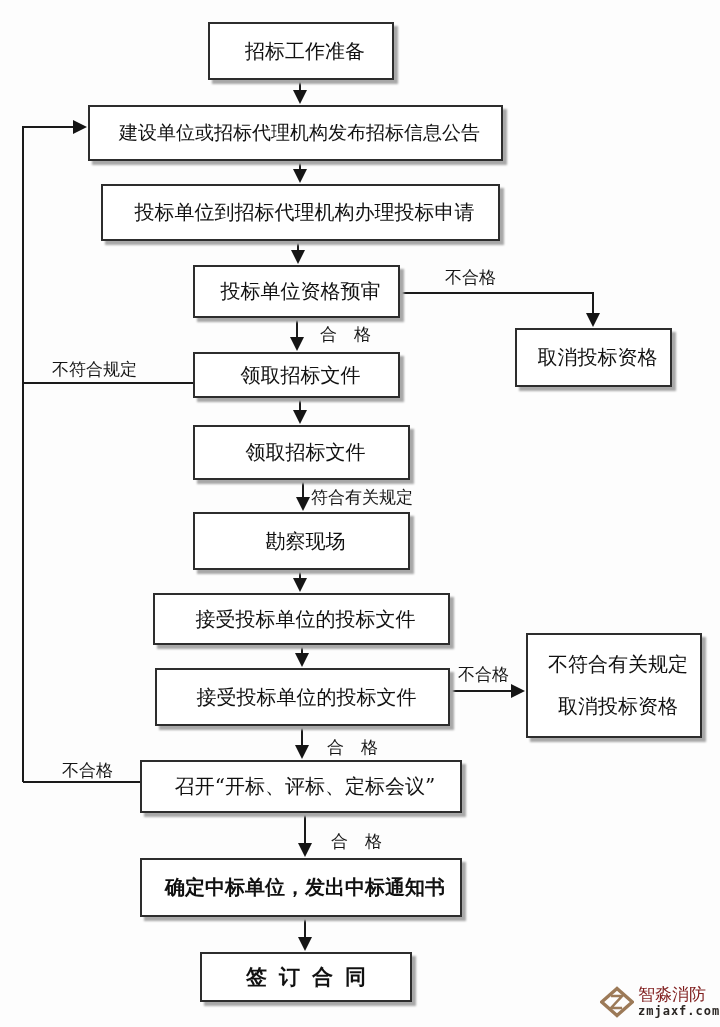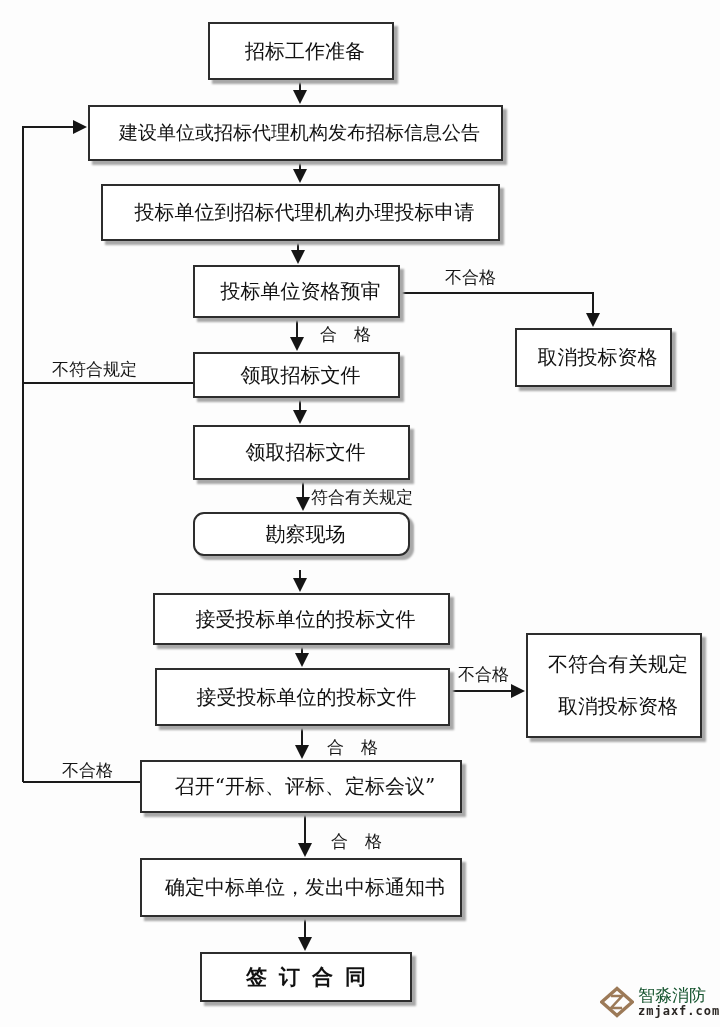--- a/index.html
+++ b/index.html
@@ -21,21 +21,21 @@
   .node.small-font{font-size:19px;}
   .node.two-line{flex-direction:column;justify-content:space-evenly;white-space:nowrap;}
   .node.spaced{letter-spacing:12px;padding-left:12px;}
   .edge-label{
     position:absolute;z-index:3;font-size:17px;white-space:nowrap;color:#151515;
   }
   .watermark{
     position:absolute;z-index:4;display:flex;align-items:center;gap:4px;
   }
   .wm-text{display:flex;flex-direction:column;line-height:1.05;}
-  .wm-brand{font-size:17px;color:#14532d;font-family:Liberation Sans, sans-serif;}
+  .wm-brand{font-size:17px;color:#7f1d1d;font-family:Liberation Mono, monospace;}
   .wm-domain{font-size:12px;font-weight:bold;color:#2b2724;font-family:"DejaVu Sans Mono","Liberation Mono",monospace;letter-spacing:1px;}
 </style>
 </head>
 <body>
 
 <div class="stage">
 
   <svg class="wires" width="720" height="1027" viewBox="0 0 720 1027">
     <defs>
       <marker id="arw" markerWidth="7" markerHeight="7" refX="6" refY="3.5" orient="auto">
@@ -69,34 +69,34 @@
   <div class="node" style="left:101px;top:184px;width:399px;height:57px;">投标单位到招标代理机构办理投标申请</div>
 
   <div class="node" style="left:193px;top:265px;width:207px;height:53px;">投标单位资格预审</div>
 
   <div class="node" style="left:515px;top:328px;width:157px;height:59px;">取消投标资格</div>
 
   <div class="node" style="left:193px;top:352px;width:207px;height:46px;">领取招标文件</div>
 
   <div class="node" style="left:193px;top:425px;width:217px;height:55px;">领取招标文件</div>
 
-  <div class="node" style="left:193px;top:512px;width:217px;height:44px;border-radius:11px;">勘察现场</div>
+  <div class="node" style="left:193px;top:512px;width:217px;height:58px;">勘察现场</div>
 
   <div class="node" style="left:153px;top:593px;width:297px;height:52px;">接受投标单位的投标文件</div>
 
   <div class="node" style="left:155px;top:668px;width:295px;height:58px;">接受投标单位的投标文件</div>
 
   <div class="node two-line" style="left:526px;top:633px;width:176px;height:105px;">
     <span>不符合有关规定</span>
     <span>取消投标资格</span>
   </div>
 
   <div class="node" style="left:140px;top:760px;width:322px;height:53px;">召开“开标、评标、定标会议”</div>
 
-  <div class="node" style="left:140px;top:858px;width:322px;height:59px;">确定中标单位，发出中标通知书</div>
+  <div class="node" style="left:140px;top:858px;width:322px;height:59px;font-weight:bold;">确定中标单位，发出中标通知书</div>
 
   <div class="node spaced" style="left:200px;top:952px;width:212px;height:50px;font-size:21px;font-weight:bold;">签订合同</div>
 
   <div class="edge-label" style="left:445px;top:266px;">不合格</div>
 
   <div class="edge-label" style="left:320px;top:323px;">合　格</div>
 
   <div class="edge-label" style="left:52px;top:358px;">不符合规定</div>
 
   <div class="edge-label" style="left:311px;top:486px;">符合有关规定</div>

